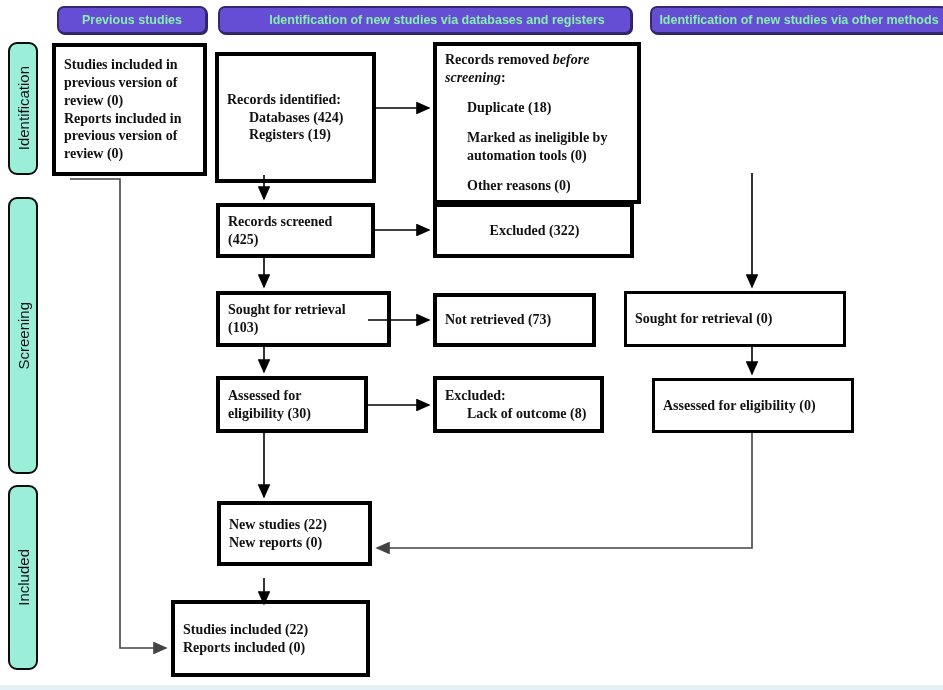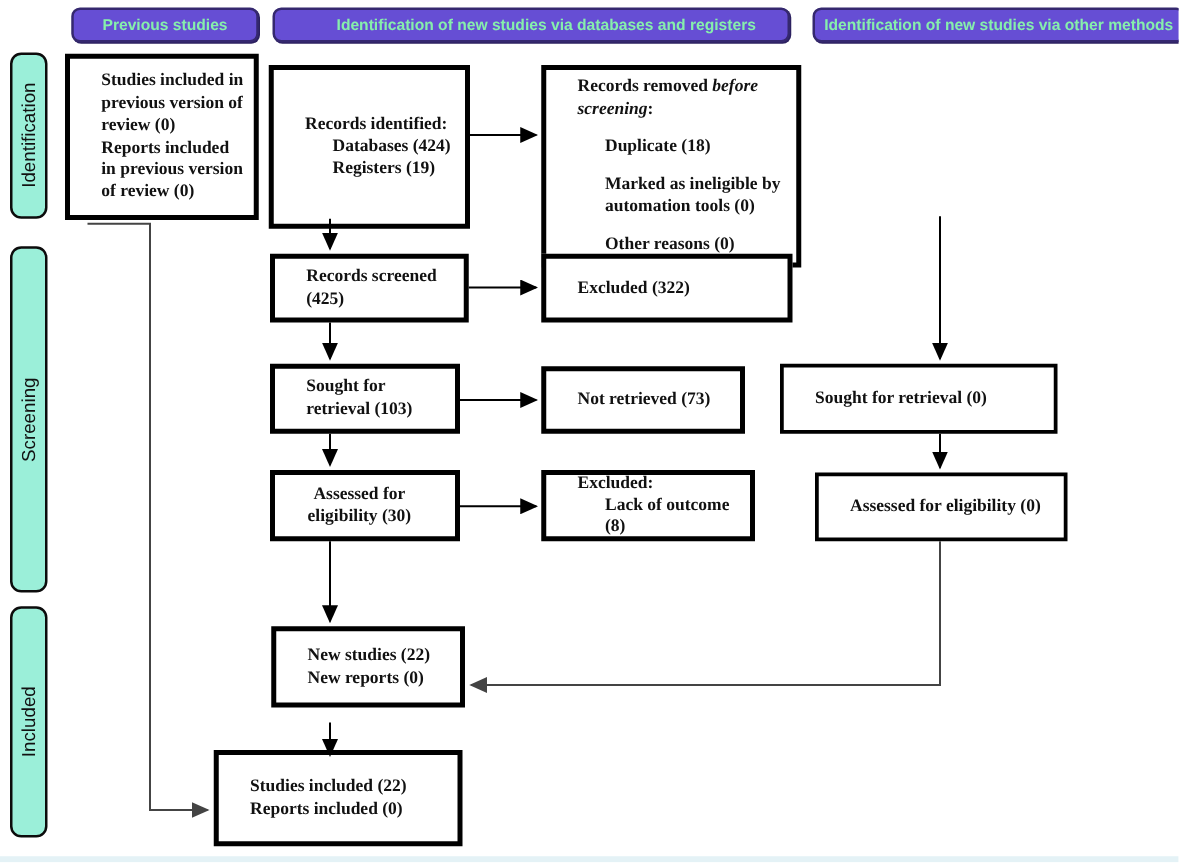--- a/index.html
+++ b/index.html
@@ -20,21 +20,21 @@
     box-sizing:border-box;display:flex;align-items:center;justify-content:center;
   }
   .stage span{
     writing-mode:vertical-rl;transform:rotate(180deg);
     font-family:"Liberation Sans",sans-serif;font-size:15px;color:#111;white-space:nowrap;
   }
   
   .box{
     position:absolute;background:#ffffff;border:4px solid #000000;box-sizing:border-box;
     display:flex;flex-direction:column;justify-content:center;
-    font-weight:bold;font-size:14px;line-height:1.28;padding:4px 6px 4px 25px;
+    font-weight:bold;font-size:14px;line-height:1.28;padding:4px 6px 4px 8px;
   }
   .box.thin{border-width:3px;}
   .indent{padding-left:22px;}
   em{font-style:italic;}
   svg.arrows{position:absolute;left:0;top:0;pointer-events:none;}
   .bottom-strip{position:absolute;left:0;bottom:0;width:943px;height:5px;background:#e4f2f6;}
 </style>
 </head>
 <body>
 
@@ -64,48 +64,48 @@
     <div>Studies included in previous version of review (0)</div>
     <div>Reports included in previous version of review (0)</div>
   </div>
 
   <div class="box" style="left:215px;top:42px;width:161px;height:131px;margin-top:10px;">
     <div>Records identified:</div>
     <div class="indent">Databases (424)</div>
     <div class="indent">Registers (19)</div>
   </div>
 
-  <div class="box" style="left:433px;top:52px;width:208px;height:162px;gap:12px;">
+  <div class="box" style="left:433px;top:42px;width:208px;height:162px;gap:12px;">
     <div>
       <span>Records removed </span><em>before screening</em><span>:</span>
     </div>
     <div class="indent">Duplicate (18)</div>
     <div class="indent">Marked as ineligible by automation tools (0)</div>
     <div class="indent">Other reasons (0)</div>
   </div>
 
 
   <div class="box" style="left:216px;top:203px;width:159px;height:55px;padding-right:14px;">
     <div>Records screened (425)</div>
   </div>
-  <div class="box" style="left:433px;top:203px;width:201px;height:55px;">
+  <div class="box" style="left:433px;top:203px;width:201px;height:55px;align-items:center;">
     <div>Excluded (322)</div>
   </div>
 
-  <div class="box" style="left:216px;top:291px;width:152px;height:56px;padding-right:34px;">
+  <div class="box" style="left:216px;top:291px;width:175px;height:56px;padding-right:34px;">
     <div>Sought for retrieval (103)</div>
   </div>
   <div class="box" style="left:433px;top:293px;width:163px;height:54px;justify-content:center;">
     <div>Not retrieved (73)</div>
   </div>
   <div class="box thin" style="left:624px;top:291px;width:222px;height:56px;">
     <div>Sought for retrieval (0)</div>
   </div>
 
-  <div class="box" style="left:216px;top:376px;width:152px;height:57px;padding-right:34px;text-align:center;">
+  <div class="box" style="left:216px;top:376px;width:152px;height:57px;padding-right:34px;">
     <div>Assessed for eligibility (30)</div>
   </div>
   <div class="box" style="left:433px;top:376px;width:171px;height:57px;">
     <div>Excluded:</div>
     <div class="indent">Lack of outcome (8)</div>
   </div>
   <div class="box thin" style="left:652px;top:378px;width:202px;height:55px;">
     <div>Assessed for eligibility (0)</div>
   </div>
 

